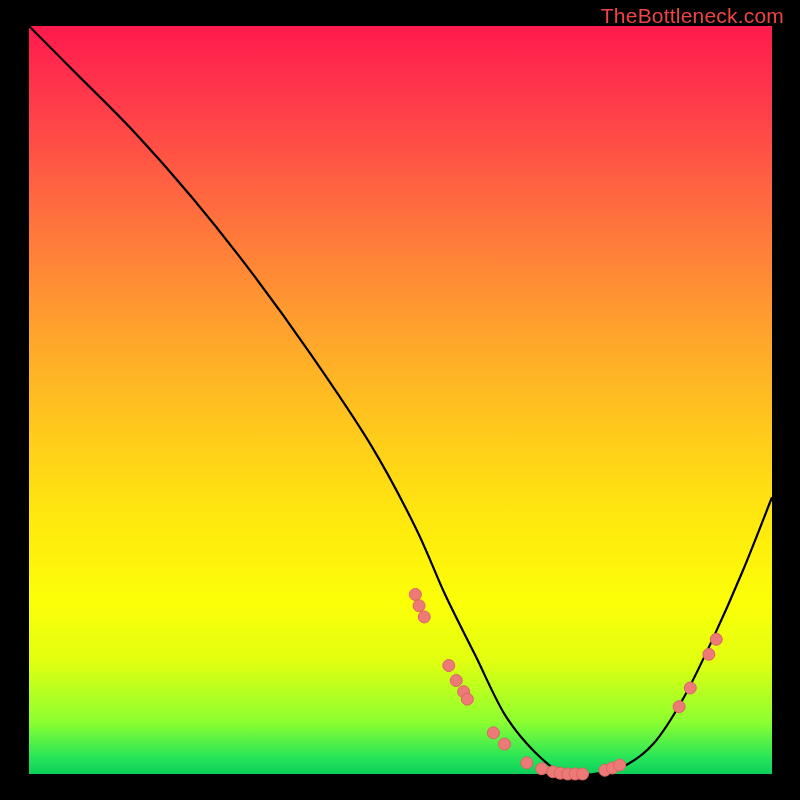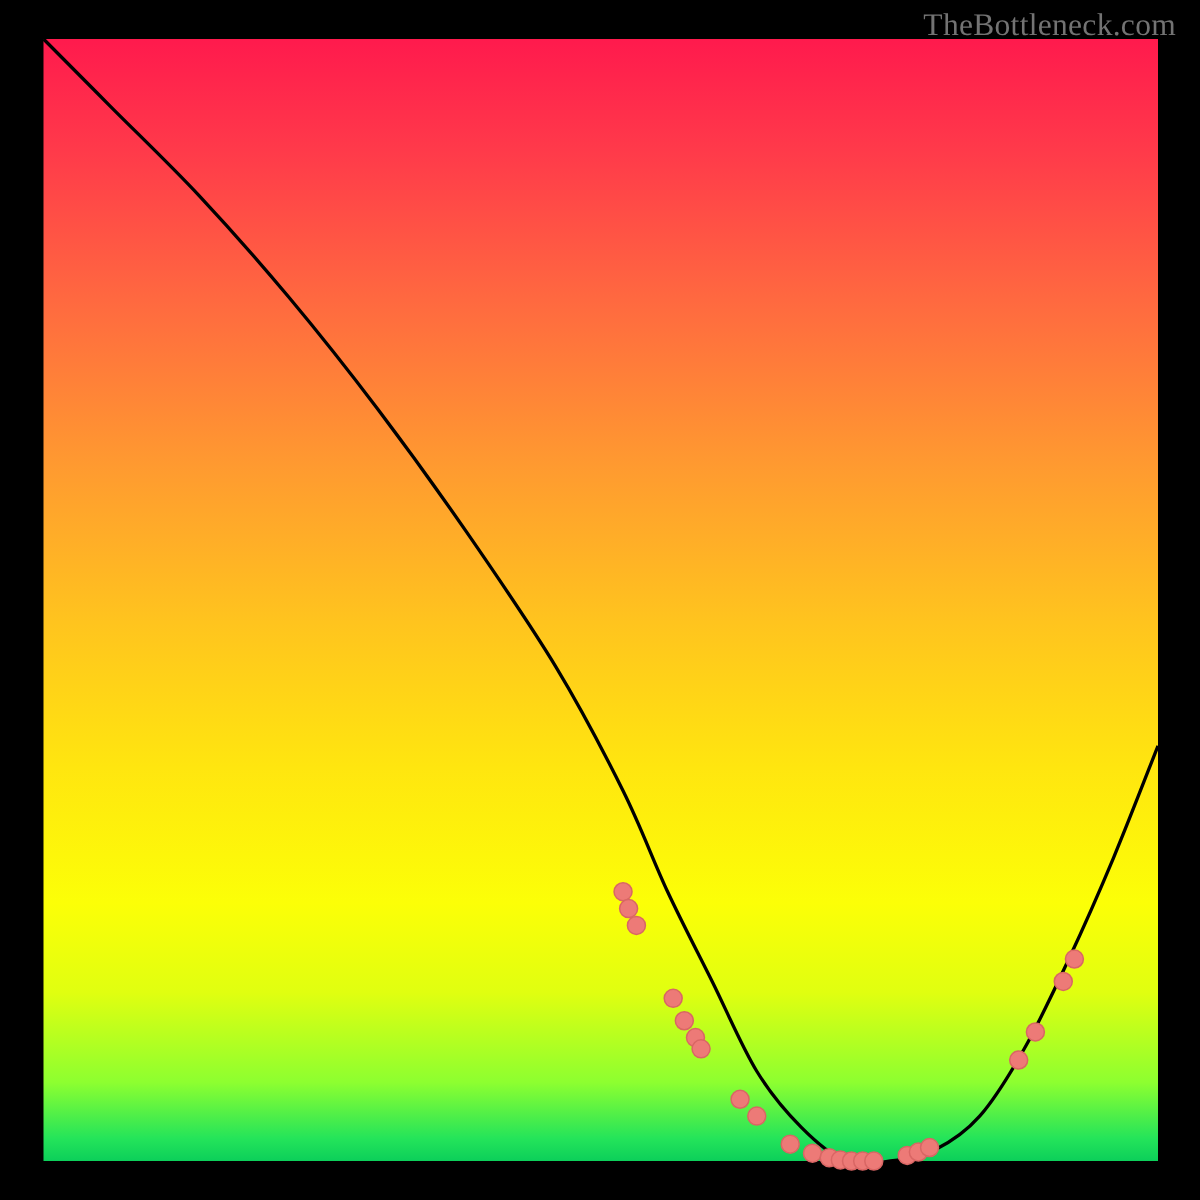--- a/index.html
+++ b/index.html
@@ -20,24 +20,24 @@
       #fcff07 77%,
       #e0ff10 85%,
       #8dff30 93%,
       #24e45a 98%,
       #0ccf5a 100%);
   }
   .watermark {
     position: absolute;
     top: 4px;
     right: 16px;
-    font-family: Liberation Serif, serif;
+    font-family: Liberation Sans, sans-serif;
     font-size: 21px;
     font-weight: 500;
-    color: #737373;
+    color: #ef4444;
     letter-spacing: 0.2px;
   }
   svg.curve {
     position: absolute;
     left: 0;
     top: 0;
     width: 743px;
     height: 748px;
     overflow: visible;
   }

